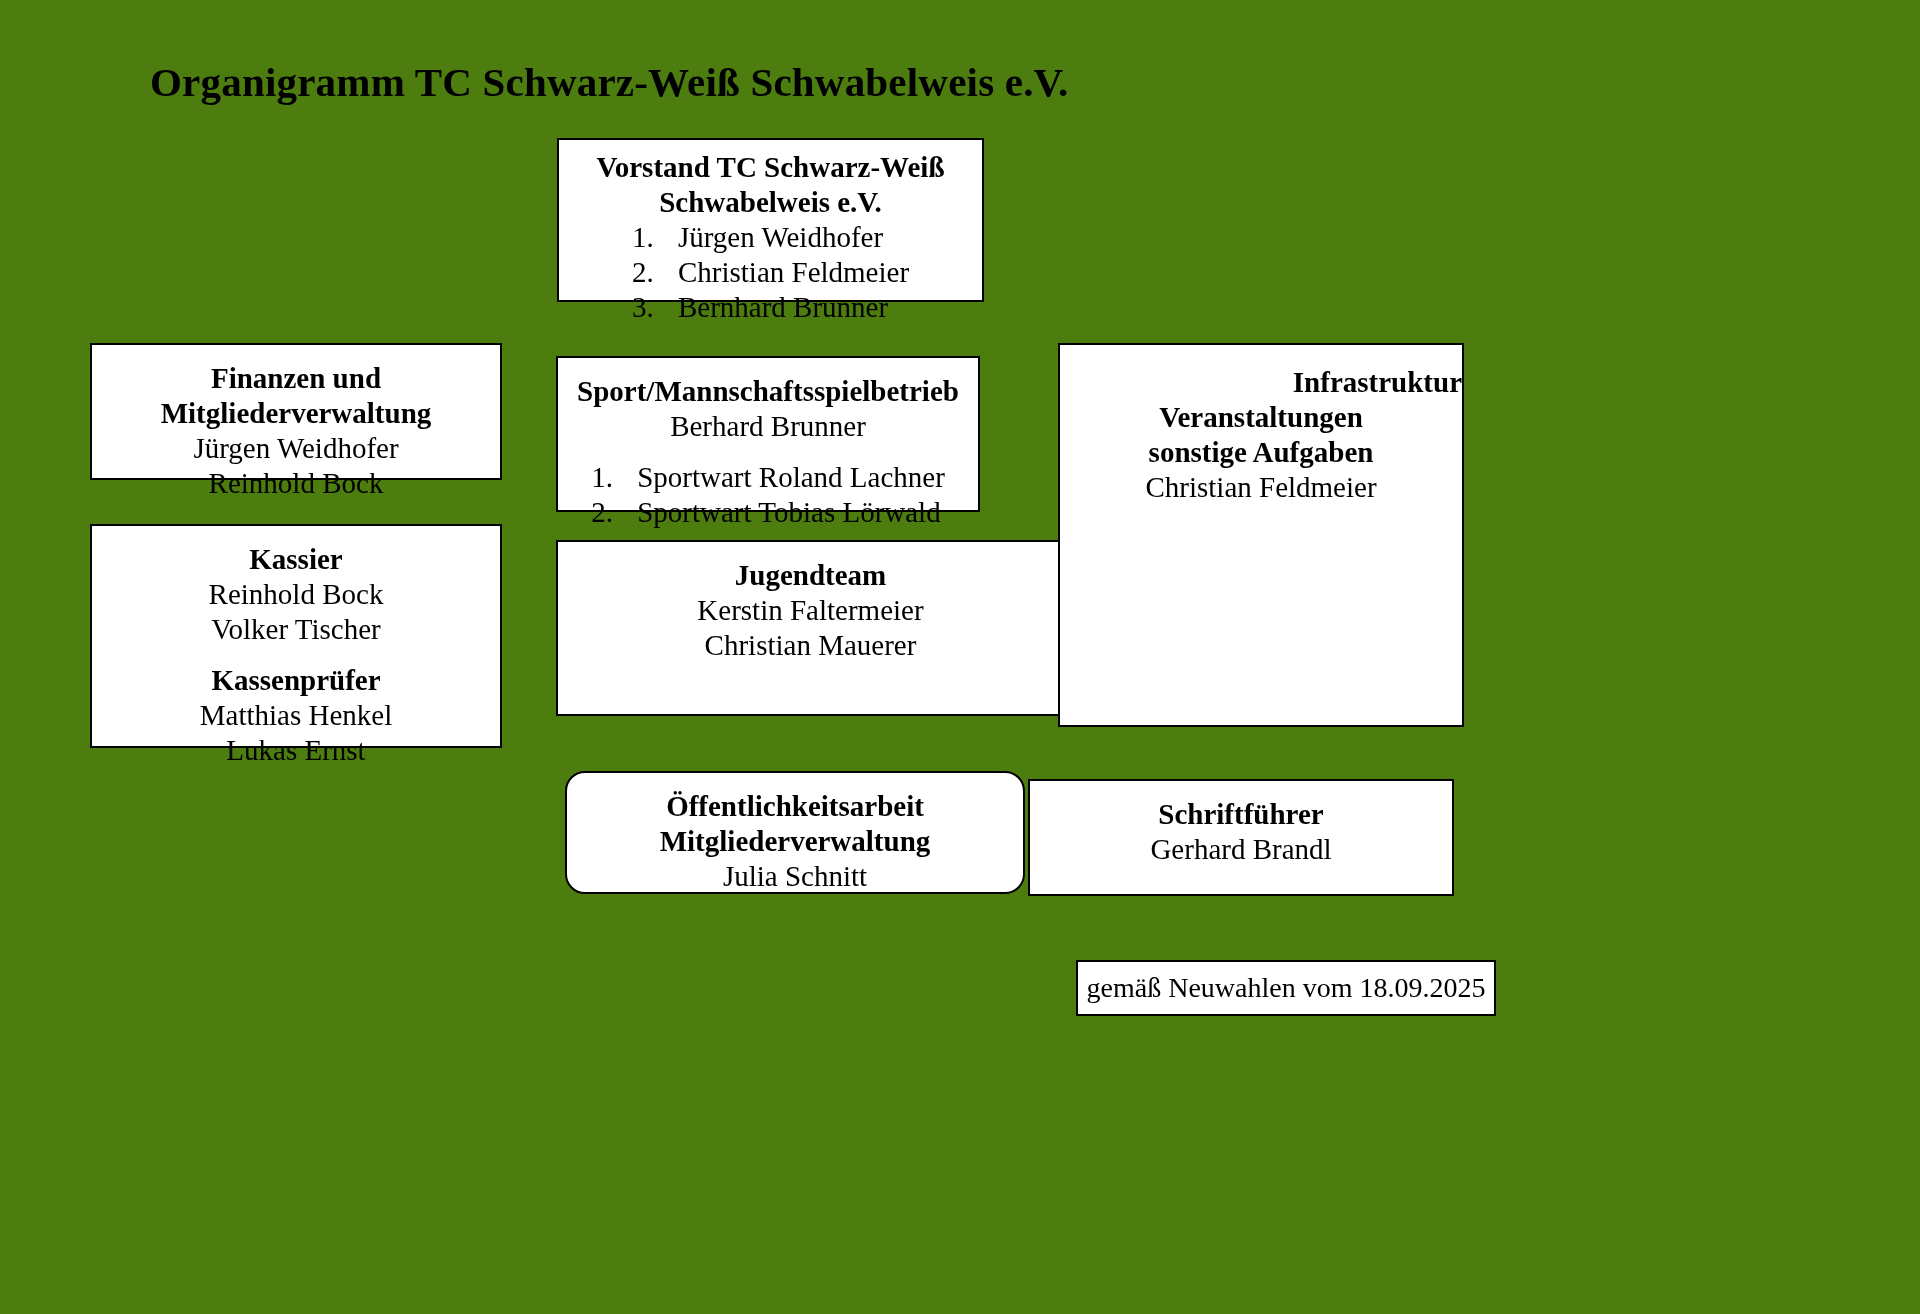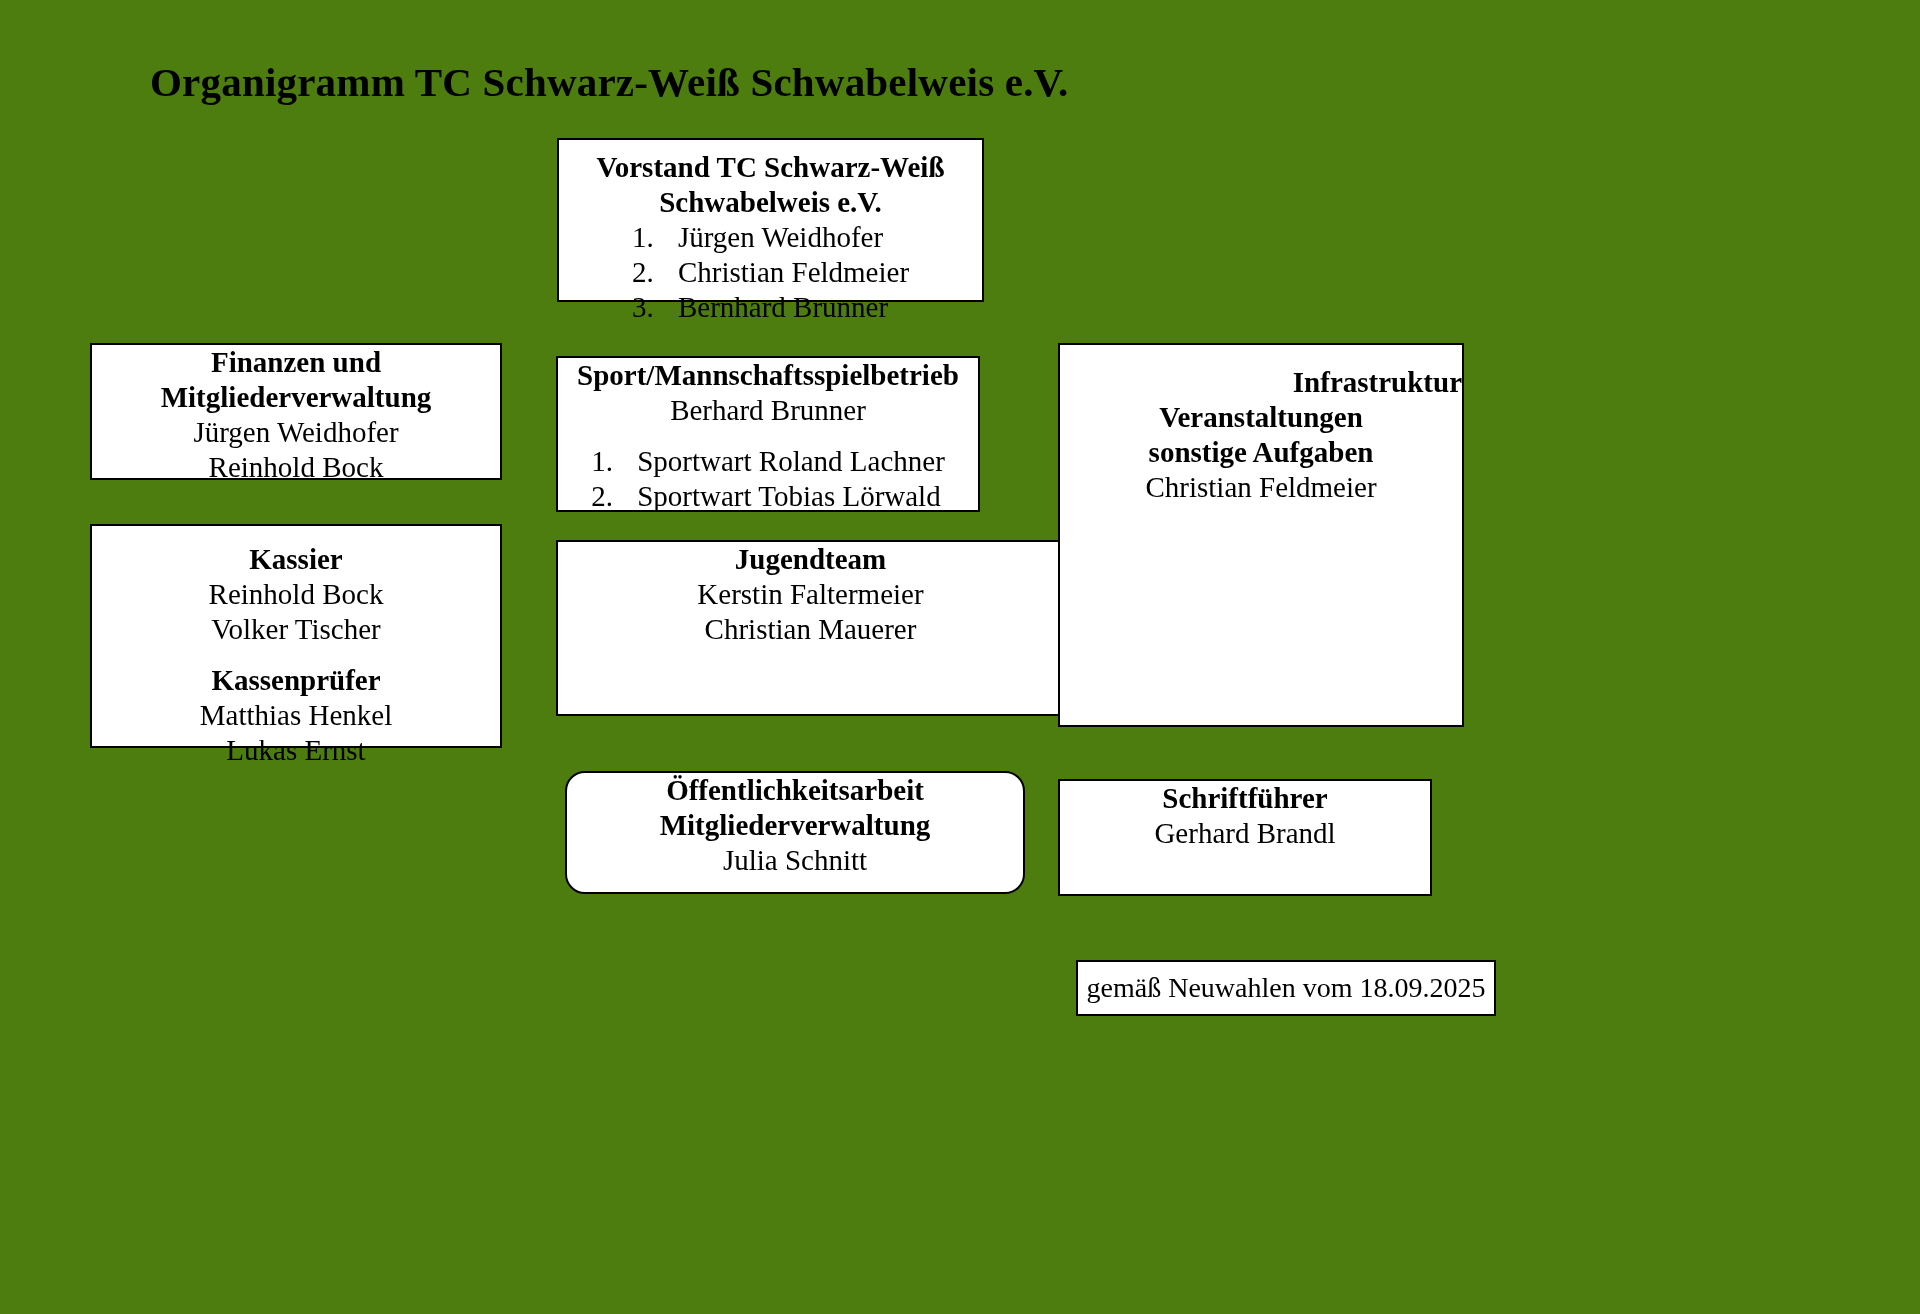--- a/index.html
+++ b/index.html
@@ -37,21 +37,21 @@
   }
   .line {
     font-size: 29px;
     line-height: 35px;
     white-space: nowrap;
   }
   .line.b {
     font-weight: bold;
   }
   .pad-top-10 { padding-top: 10px; }
-  .pad-top-14 { padding-top: 0; }
+  .pad-top-14 { padding-top: 16px; }
   .pad-top-16 { padding-top: 16px; }
   .pad-top-20 { padding-top: 20px; text-align: right; }
 
   
   ol.numlist {
     margin: 0;
     padding: 0;
     list-style: none;
     display: inline-block;
     text-align: left;
@@ -70,21 +70,21 @@
   .spacer-sm { height: 16px; }
 
   
   #box-vorstand      { left: 557px;  top: 138px; width: 427px;  height: 164px; }
   #box-finanzen      { left: 90px;   top: 343px; width: 412px;  height: 137px; }
   #box-sport         { left: 556px;  top: 356px; width: 424px;  height: 156px; }
   #box-infrastruktur { left: 1058px; top: 343px; width: 406px;  height: 384px; }
   #box-kassier       { left: 90px;   top: 524px; width: 412px;  height: 224px; }
   #box-jugendteam    { left: 556px;  top: 540px; width: 509px;  height: 176px; }
   #box-oeffentlich   { left: 565px;  top: 771px; width: 460px;  height: 123px; border-radius: 20px; }
-  #box-schriftfuehrer{ left: 1058px; top: 779px; width: 374px;  height: 117px; }
+  #box-schriftfuehrer{ left: 1028px; top: 779px; width: 426px;  height: 117px; }
   #box-hinweis       { left: 1076px; top: 960px; width: 420px;  height: 56px; }
 
   #box-hinweis .line { font-size: 28px; line-height: 52px; }
 </style>
 </head>
 <body>
 
 <div id="page">
 
   <div class="title">Organigramm TC Schwarz-Weiß Schwabelweis e.V.</div>

